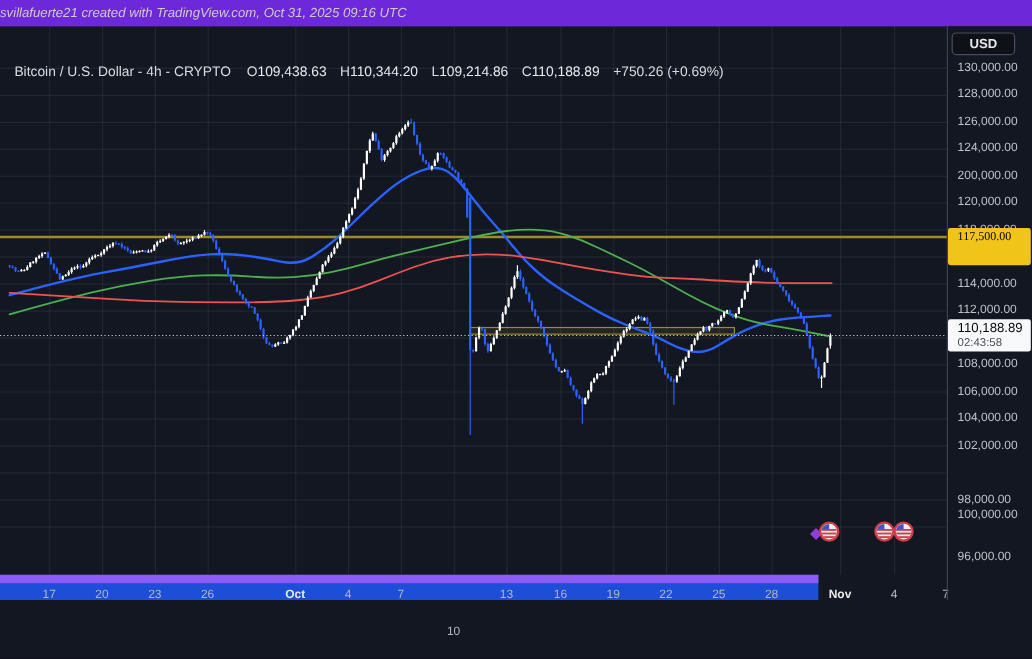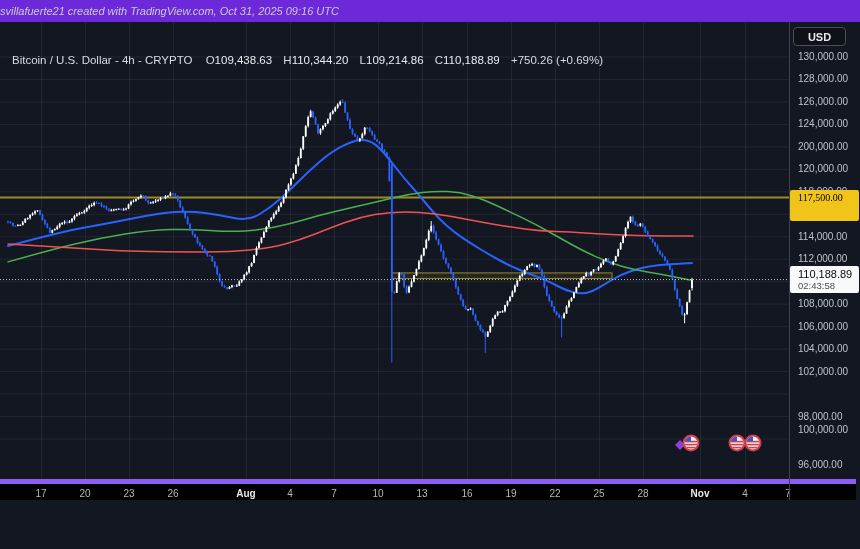--- a/index.html
+++ b/index.html
@@ -16,22 +16,22 @@
            border:1px solid #4a4e59;border-radius:4px;color:#e6e7ea;font-size:11px;
            font-family:"Liberation Sans",sans-serif;display:flex;align-items:center;justify-content:center;
            padding:0;z-index:8;cursor:pointer;font-weight:bold;}
   .price-axis{position:absolute;left:790px;top:22px;width:70px;height:457px;background:#131722;z-index:4;}
   .y-label{position:absolute;left:8px;font-size:10px;color:#bfc2c9;white-space:nowrap;}
   .y-badge{position:absolute;left:0;width:69px;box-sizing:border-box;border-radius:2px;z-index:6;}
   .y-badge.yellow{background:#f0c419;color:#000;font-size:10px;height:31px;line-height:15px;padding-left:8px;font-family:Liberation Serif, serif;}
   .y-badge.white{background:#f8f9fb;color:#0a0a0a;font-size:11px;height:27px;padding:2px 0 0 8px;}
   .y-badge.white .cd{font-size:9.5px;color:#4c4f55;margin-top:0px;}
   .axis-sep-v{position:absolute;left:789px;top:22px;width:1px;height:478px;background:#3d414c;z-index:7;}
-  .time-axis{position:absolute;left:0;top:479px;width:856px;height:21px;background:#000000;
-             border-top:5px solid #8b5cf6;box-sizing:border-box;z-index:3;}
+  .time-axis{position:absolute;left:0;top:479px;width:682px;height:21px;background:#1d4ed8;
+             border-top:7px solid #8b5cf6;box-sizing:border-box;z-index:3;}
   .t-label{position:absolute;top:4px;transform:translateX(-50%);font-size:10px;color:#b4b7bf;}
   .t-label.bold{color:#e8e9ec;font-weight:bold;}
   .footer{position:absolute;left:0;top:500px;width:860px;height:49px;background:#1f222a;
           display:flex;align-items:center;z-index:3;}
   .logo{display:flex;align-items:center;margin-left:24px;cursor:pointer;}
   .logo-text{color:#cdced2;font-size:19px;font-weight:bold;letter-spacing:-0.3px;margin-left:7px;}
 </style>
 </head>
 <body>
 
@@ -722,24 +722,24 @@
       <span class="y-label" style="top: 411px; margin-top: 26px;">96,000.00</span>
     </div>
 
   <div class="axis-sep-v"></div>
 
   <div class="time-axis" id="time-axis">
       <span class="t-label" style="left: 41px;">17</span>
       <span class="t-label" style="left: 85px;">20</span>
       <span class="t-label" style="left: 129px;">23</span>
       <span class="t-label" style="left: 173px;">26</span>
-      <span class="t-label bold" style="left: 246px;">Aug</span>
+      <span class="t-label bold" style="left: 246px;">Oct</span>
       <span class="t-label" style="left: 290px;">4</span>
       <span class="t-label" style="left: 334px;">7</span>
-      <span class="t-label" style="left: 378px;">10</span>
+      <span class="t-label" style="left: 378px; margin-top: 31px;">10</span>
       <span class="t-label" style="left: 422px;">13</span>
       <span class="t-label" style="left: 467px;">16</span>
       <span class="t-label" style="left: 511px;">19</span>
       <span class="t-label" style="left: 555px;">22</span>
       <span class="t-label" style="left: 599px;">25</span>
       <span class="t-label" style="left: 643px;">28</span>
       <span class="t-label bold" style="left: 700px;">Nov</span>
       <span class="t-label" style="left: 745px;">4</span>
       <span class="t-label" style="left: 788px;">7</span>
     </div>

